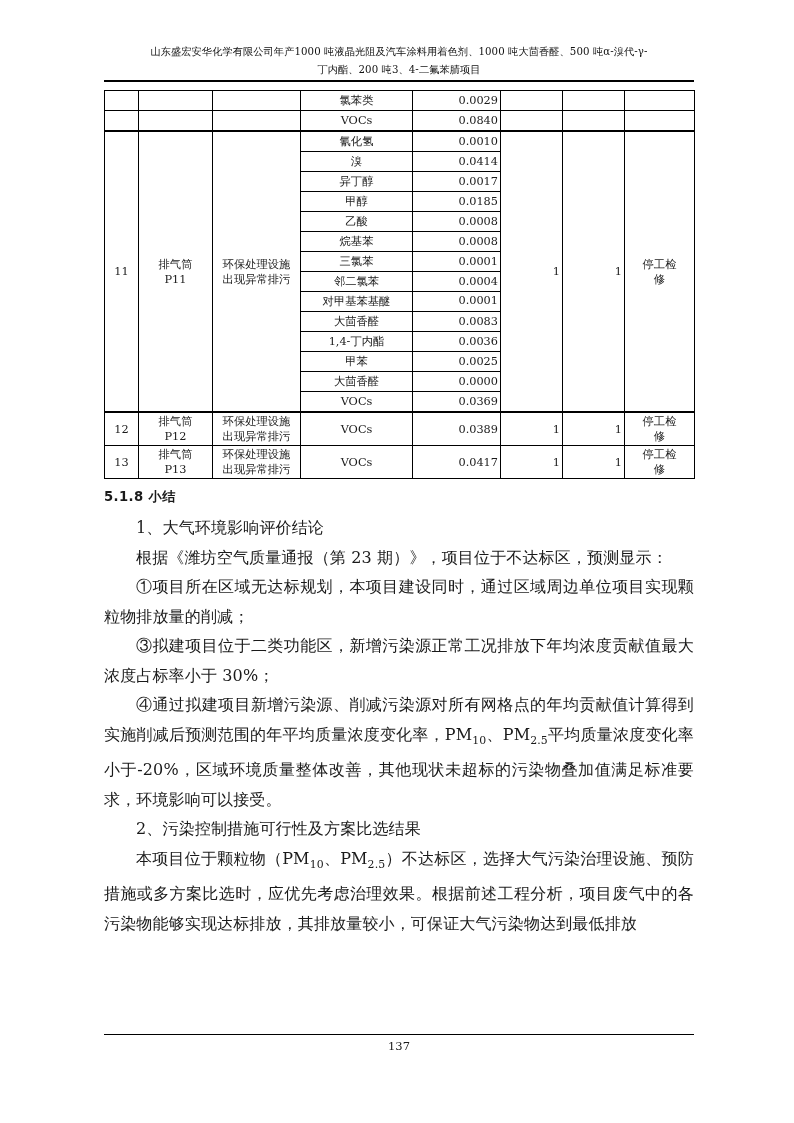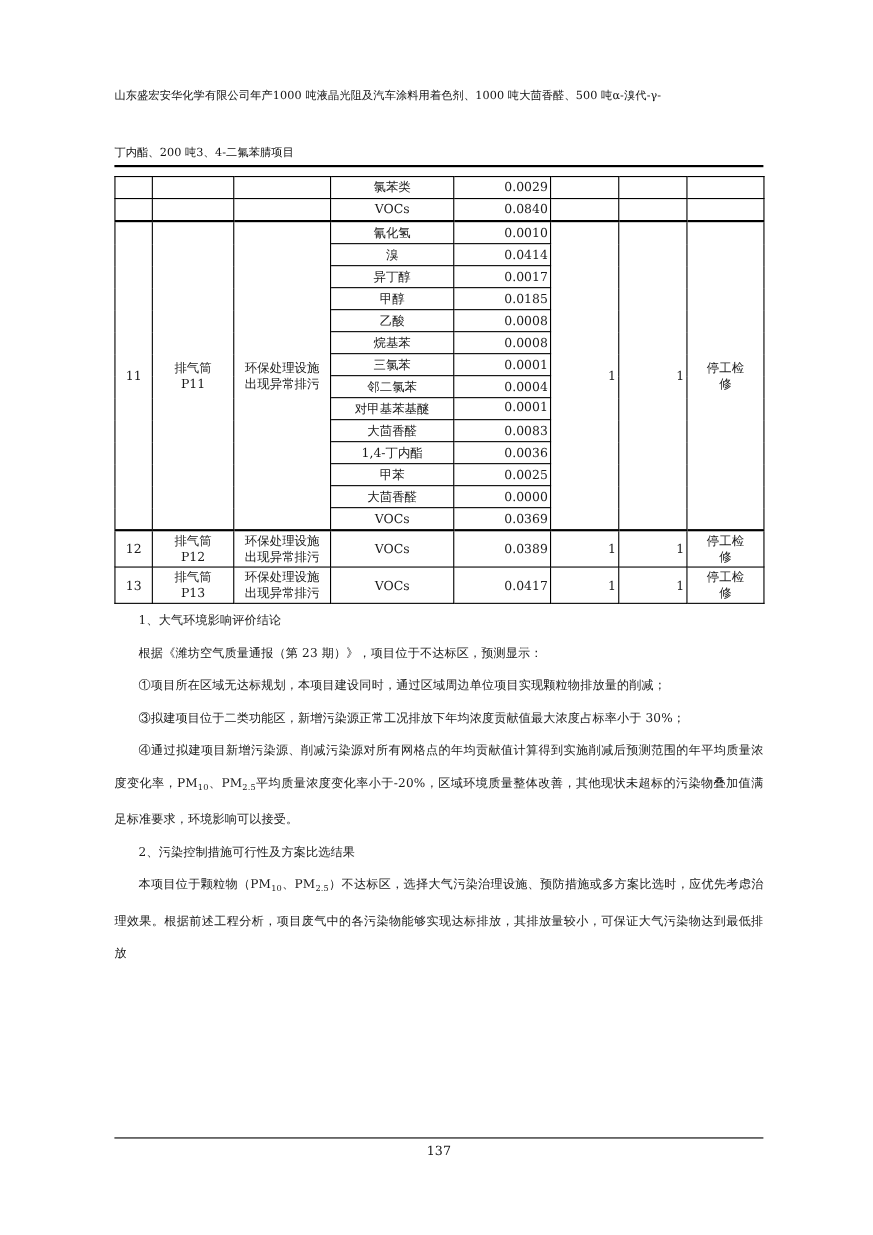--- a/index.html
+++ b/index.html
@@ -21,24 +21,24 @@
   .content {
     position: absolute;
     left: 104px;
     top: 44px;
     width: 590px;
   }
   
   .doc-header {
     font-size: 10.2px;
     line-height: 16px;
+    text-align: center;
     letter-spacing: 0.1px;
     color: #111;
     margin-bottom: 2px;
-    margin-top: 36px;
   }
   .header-rule {
     border-bottom: 2.2px solid #000;
     margin-top: 2px;
     margin-bottom: 8px;
   }
   
   table.emis {
     border-collapse: collapse;
     width: 100%;
@@ -68,21 +68,21 @@
   }
   
   h3.sec {
     font-family: "DejaVu Sans", "Liberation Sans", sans-serif;
     font-size: 13.2px;
     font-weight: bold;
     margin: 9px 0 7px 0;
     letter-spacing: 0.4px;
   }
   p.para {
-    font-size: 11px;
+    font-size: 16px;
     line-height: 29.5px;
     margin: 0;
     text-align: justify;
     text-justify: inter-ideograph;
     letter-spacing: 0.15px;
   }
   p.indent { text-indent: 2em; }
   sub { font-size: 0.68em; }
   
   .footer-rule {
@@ -255,20 +255,21 @@
           <td class="num">1</td>
           <td class="num">1</td>
           <td>
             <div>停工检</div>
             <div>修</div>
           </td>
         </tr>
       </tbody>
     </table>
 
+    <h3 class="sec">5.1.8  小结</h3>
 
     <p class="para indent">1、大气环境影响评价结论</p>
     <p class="para indent">根据《潍坊空气质量通报（第 23 期）》，项目位于不达标区，预测显示：</p>
     <p class="para indent">①项目所在区域无达标规划，本项目建设同时，通过区域周边单位项目实现颗粒物排放量的削减；</p>
     <p class="para indent">③拟建项目位于二类功能区，新增污染源正常工况排放下年均浓度贡献值最大浓度占标率小于 30%；</p>
 
     <p class="para indent"><span>④通过拟建项目新增污染源、削减污染源对所有网格点的年均贡献值计算得到实施削减后预测范围的年平均质量浓度变化率，PM</span><sub>10</sub><span>、PM</span><sub>2.5</sub><span>平均质量浓度变化率小于-20%，区域环境质量整体改善，其他现状未超标的污染物叠加值满足标准要求，环境影响可以接受。</span></p>
 
     <p class="para indent">2、污染控制措施可行性及方案比选结果</p>
 

